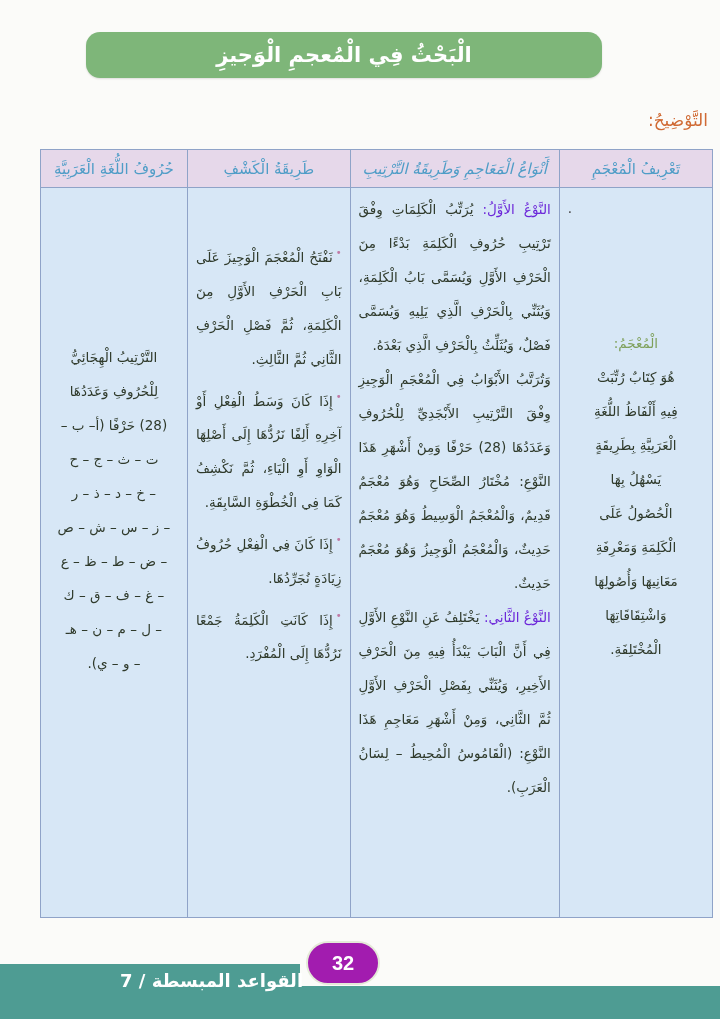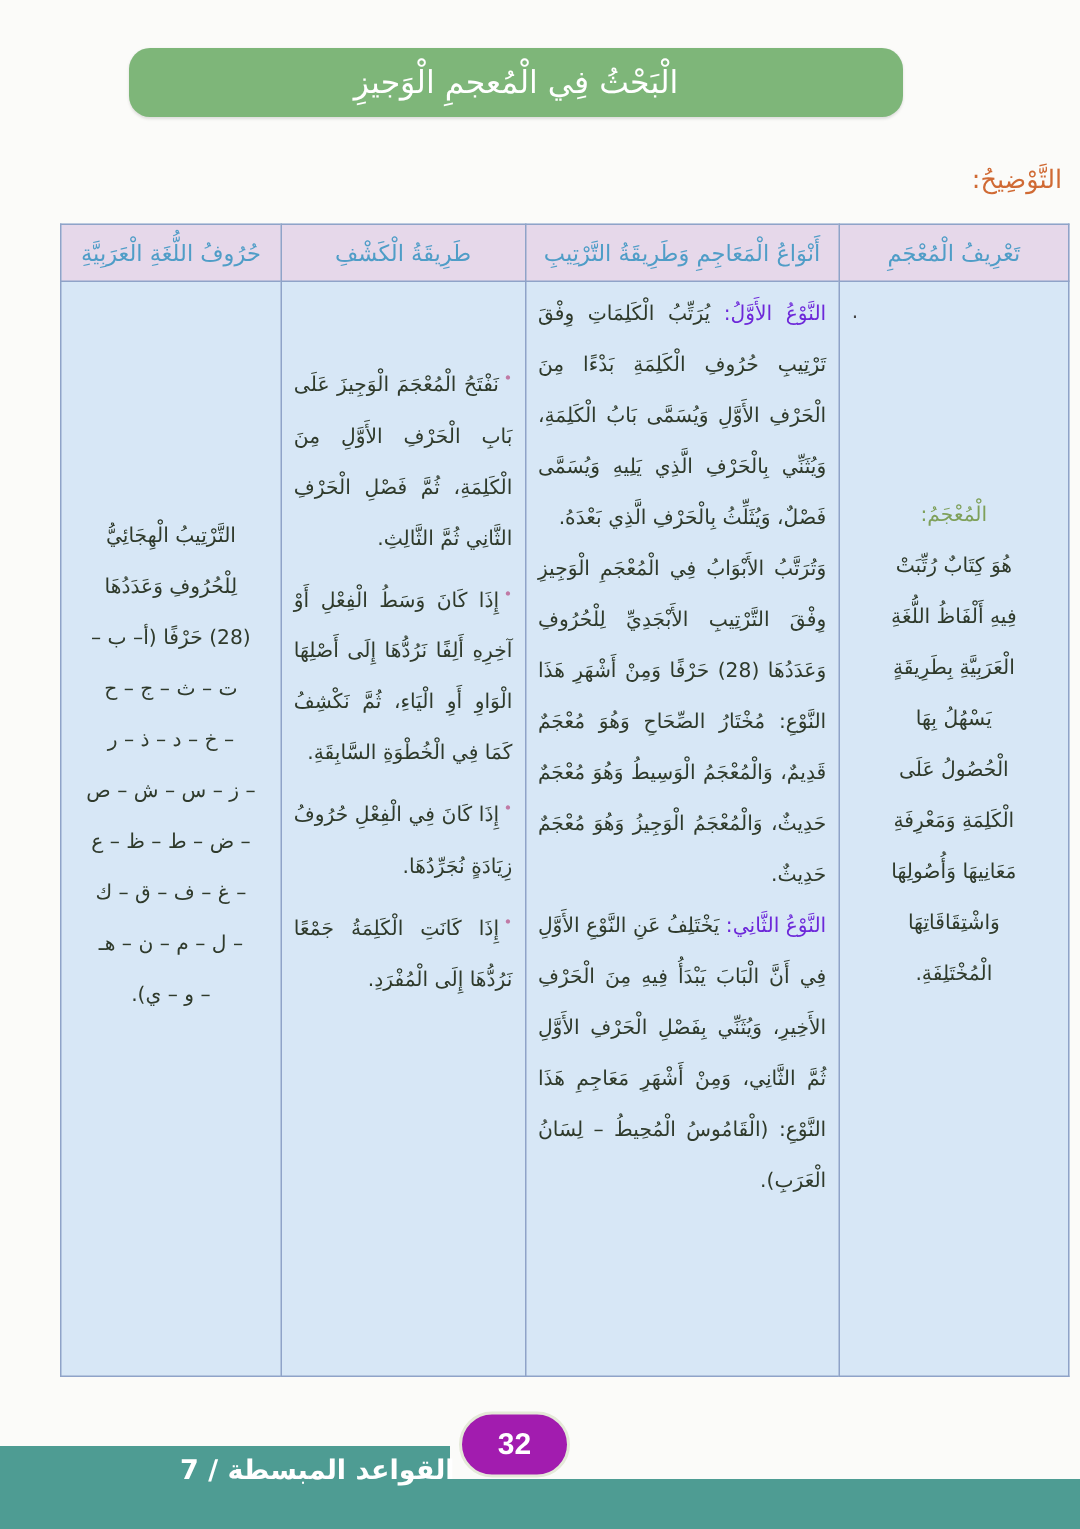--- a/index.html
+++ b/index.html
@@ -11,21 +11,21 @@
     .page { position: relative; width: 720px; height: 1019px; }
 
     .title-bar {
       position: absolute; left: 86px; top: 32px; width: 516px; height: 46px;
       background: #7eb679; border-radius: 14px;
       display: flex; align-items: center; justify-content: center;
       box-shadow: 0 1px 2px rgba(0,0,0,0.12);
     }
     .title-bar span {
       color: #ffffff; font-size: 21px; direction: rtl;
-      font-family: "DejaVu Sans", sans-serif; font-weight: normal;
+      font-family: "DejaVu Sans", sans-serif; font-weight: bold;
     }
 
     .section-label {
       position: absolute; right: 12px; top: 110px;
       color: #d06a34; font-size: 17px; direction: rtl;
       font-family: "DejaVu Sans", sans-serif;
     }
 
     table.lesson {
       position: absolute; left: 40px; top: 149px; width: 673px; height: 769px;
@@ -38,21 +38,21 @@
       border: 1px solid #8fa3c8;
       font-family: "DejaVu Sans", sans-serif;
     }
     table.lesson td {
       border: 1px solid #8fa3c8; vertical-align: top;
       color: #2f3a2b; font-size: 13.5px; line-height: 34px;
       font-family: "DejaVu Sans", sans-serif; text-align: justify;
       padding: 4px 8px;
     }
     .col-def   { width: 145px; }
-    .col-types { width: 198px; }
+    .col-types { width: 198px; font-style: italic; }
     .col-search{ width: 154px; }
     .col-letters{ width: 139px; margin-top: 33px; }
 
     .def-cell { text-align: center !important; padding-top: 132px !important; }
     .def-dot { display:block; text-align:left; line-height: 20px; margin: 4px 6px 0 0; color:#444; }
     .def-term { color: #7ea05a; display: block; }
     .def-line { display: block; text-align: center; }
 
     .types-cell p { margin: 0; }
     .type-label { color: #6d28d9; }

